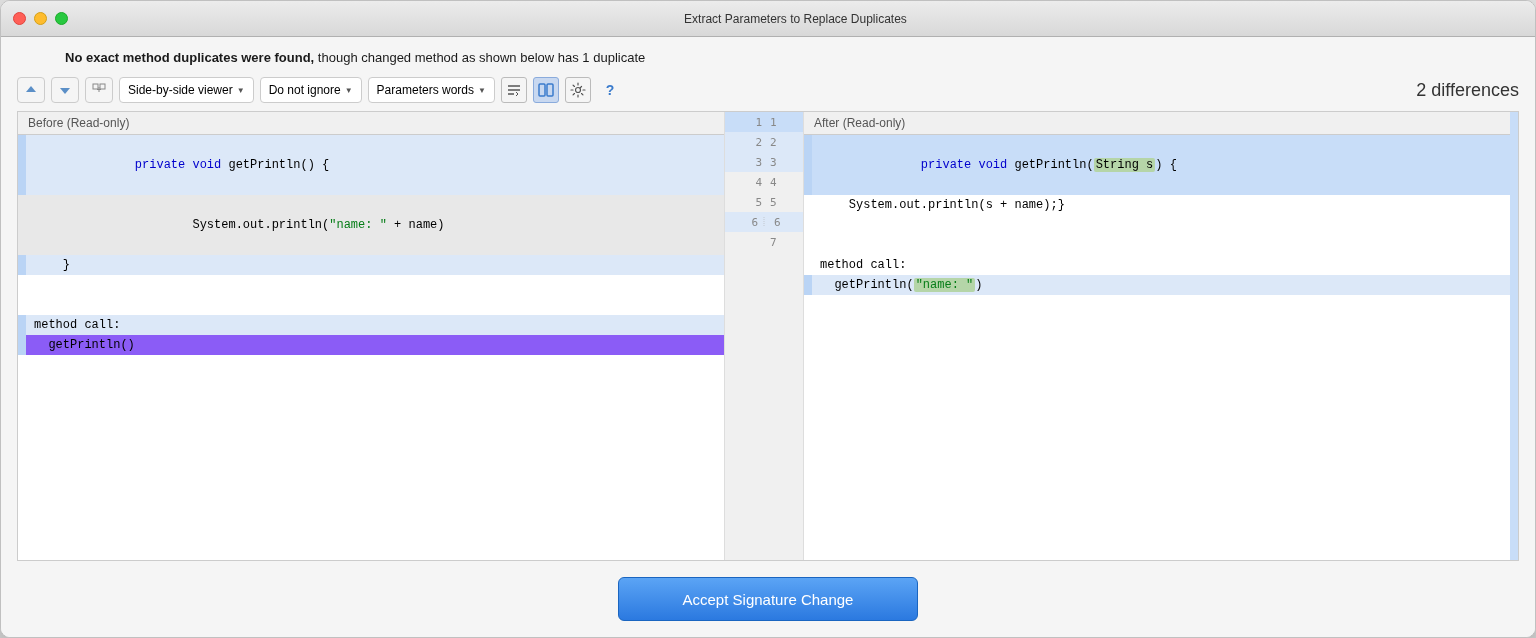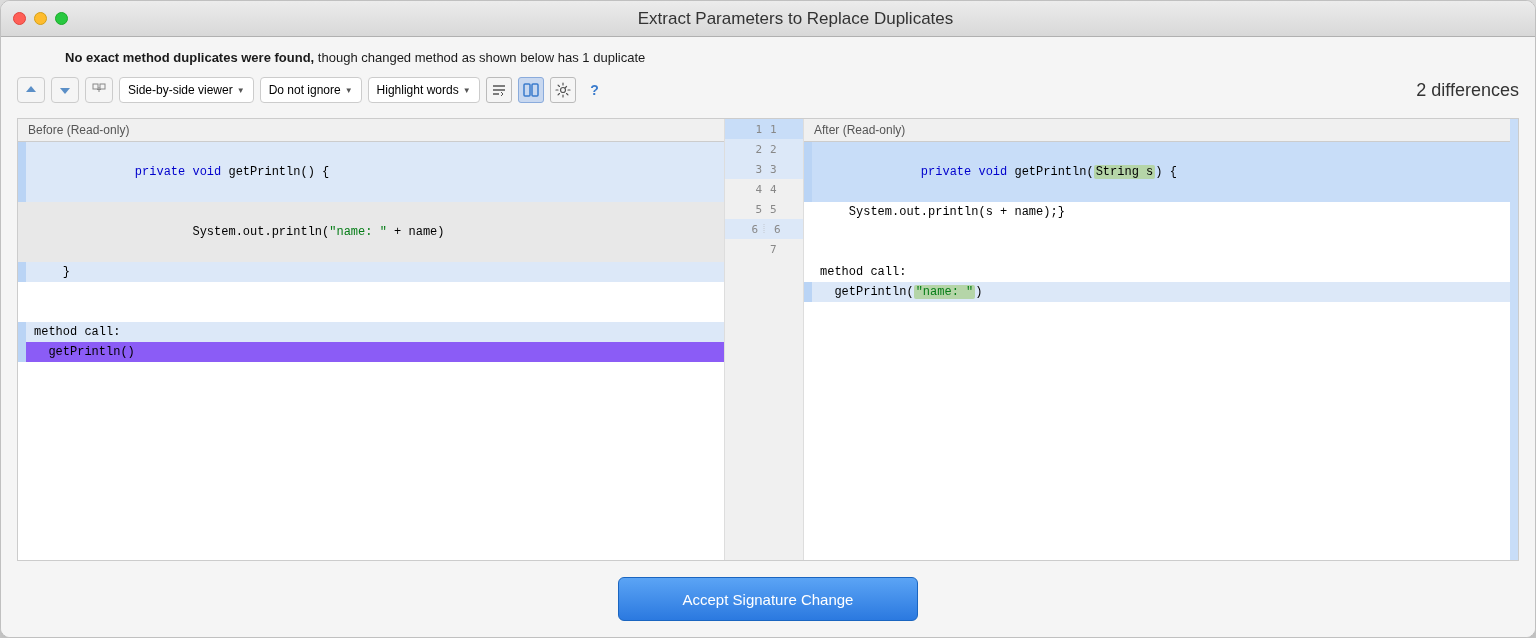--- a/index.html
+++ b/index.html
@@ -40,21 +40,21 @@
       height: 13px;
       border-radius: 50%;
       border: 1px solid rgba(0,0,0,0.15);
     }
     .tl-close { background: #ff5f57; border-color: #e0443e; }
     .tl-minimize { background: #febc2e; border-color: #d4a017; }
     .tl-maximize { background: #28c840; border-color: #1aab29; }
     .title-text {
       flex: 1;
       text-align: center;
-      font-size: 17px;
+      font-size: 12px;
       color: #333;
       font-weight: 500;
     }
     .content {
       flex: 1;
       display: flex;
       flex-direction: column;
       background: #f5f5f5;
       padding: 12px 16px 0 16px;
     }
@@ -107,21 +107,20 @@
     }
     .diff-pane {
       display: flex;
       flex: 1;
       border: 1px solid #ccc;
       background: #fff;
       font-family: 'Menlo', 'Monaco', 'Courier New', monospace;
       font-size: 12px;
       overflow: hidden;
       margin-bottom: 0;
-      margin-top: 7px;
     }
     .pane {
       flex: 1;
       display: flex;
       flex-direction: column;
       overflow: hidden;
     }
     .pane-header {
       background: #f0f0f0;
       padding: 4px 10px;
@@ -265,21 +264,21 @@
         <span>Side-by-side viewer</span>
         <span class="chevron">▼</span>
       </div>
 
       <div class="toolbar-dropdown">
         <span>Do not ignore</span>
         <span class="chevron">▼</span>
       </div>
 
       <div class="toolbar-dropdown">
-        <span>Highlight words</span>
+        <span>Parameters words</span>
         <span class="chevron">▼</span>
       </div>
 
       <button class="toolbar-icon-btn" title="Synchronize scrolling">
         <svg viewBox="0 0 16 16" width="16" height="16" xmlns="http://www.w3.org/2000/svg">
           <line x1="2" y1="4" x2="14" y2="4" stroke="#555" stroke-width="1.5"></line>
           <line x1="2" y1="8" x2="14" y2="8" stroke="#555" stroke-width="1.5"></line>
           <line x1="2" y1="12" x2="8" y2="12" stroke="#555" stroke-width="1.5"></line>
           <path d="M10 10l2 2-2 2" stroke="#555" stroke-width="1" fill="none"></path>
         </svg>

